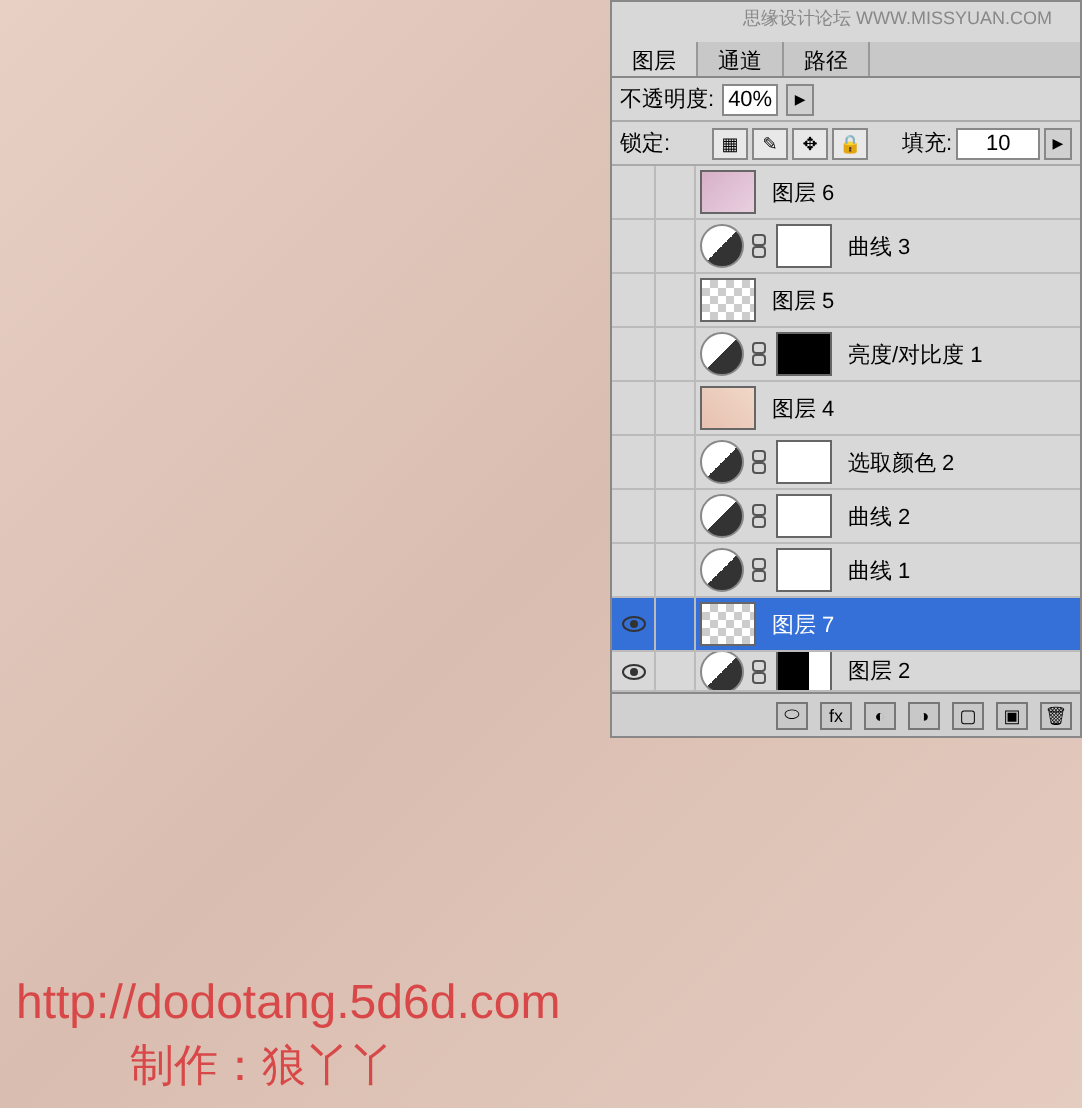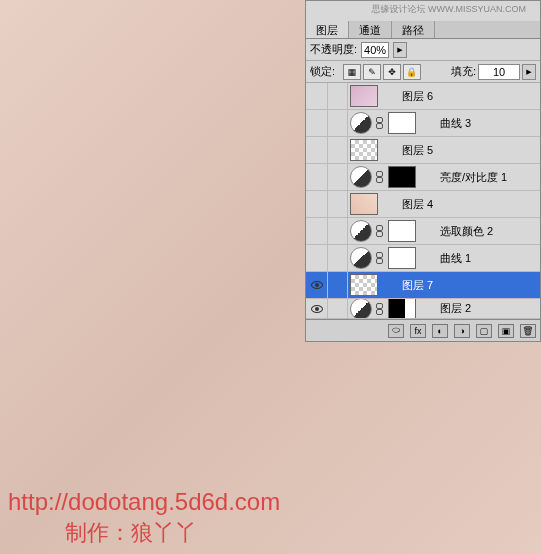--- a/index.html
+++ b/index.html
@@ -17,21 +17,21 @@
     .tab.active { background: #d8d8d8; }
     .watermark { position: absolute; top: 2px; right: 14px; font-size: 9px; color: #888; }
     
     .toolbar1 { display: flex; align-items: center; background: #d8d8d8; border-bottom: 1px solid #aaa; padding: 2px 4px; height: 22px; gap: 4px; }
     .blend-select { flex: 1; height: 18px; font-size: 11px; background: #fff; border: 1px solid #888; display: flex; align-items: center; padding: 0 4px; justify-content: space-between; }
     .opacity-label { font-size: 11px; }
     .opacity-input { width: 28px; height: 16px; font-size: 11px; border: 1px solid #888; background: #fff; padding: 0 2px; }
     .arrow-btn { width: 14px; height: 16px; border: 1px solid #888; background: #d0d0d0; font-size: 7px; display: flex; align-items: center; justify-content: center; }
     
     .toolbar2 { display: flex; align-items: center; background: #d8d8d8; border-bottom: 1px solid #aaa; padding: 2px 4px; height: 22px; gap: 2px; }
-    .lock-label { margin-right: 6px; }
+    .lock-label { margin-right: 19px; }
     .lock-btn { width: 18px; height: 16px; border: 1px solid #888; background: #e8e8e8; font-size: 9px; display: flex; align-items: center; justify-content: center; }
     .fill-label { margin-left: auto; }
     .fill-input { width: 42px; height: 16px; font-size: 11px; border: 1px solid #888; background: #fff; padding: 0 14px; }
     
     .layer-list { background: #d8d8d8; max-height: 290px; overflow-y: auto; }
     .layer-row { display: flex; align-items: center; height: 27px; border-bottom: 1px solid #bbb; background: #d8d8d8; }
     .layer-row.selected { background: #3470d8; color: #fff; }
     .layer-row.partial { background: #d8d8d8; height: 20px; overflow: hidden; }
     
     .vis-cell { width: 22px; height: 100%; border-right: 1px solid #bbb; display: flex; align-items: center; justify-content: center; }
@@ -46,21 +46,21 @@
     .chain-icon::before, .chain-icon::after { content: ""; width: 5px; height: 5px; border: 1px solid #555; border-radius: 2px; }
     
     .thumb { width: 28px; height: 22px; border: 1px solid #666; margin-left: 2px; background: #fff; }
     .thumb.checker { background: repeating-conic-gradient(#ccc 0% 25%, #fff 0% 50%) 0 0/8px 8px; }
     .thumb.img1 { background: linear-gradient(135deg, #d8b0c8, #e8d0e0); }
     .thumb.img2 { background: linear-gradient(45deg, #e8c0b0, #f0d8c8); }
     .thumb.mask-white { background: #fff; }
     .thumb.mask-black { background: #000; }
     .thumb.mask-part { background: linear-gradient(90deg, #000 60%, #fff 60%); }
     
-    .layer-name { margin-left: 24px; font-size: 11px; }
+    .layer-name { margin-left: 8px; font-size: 11px; }
     
     .bottom-bar { display: flex; align-items: center; justify-content: flex-end; background: #d0d0d0; border-top: 1px solid #888; height: 22px; padding: 0 4px; gap: 6px; }
     .bb-icon { width: 16px; height: 14px; border: 1px solid #777; background: #c8c8c8; font-size: 9px; display: flex; align-items: center; justify-content: center; }
     .dropdown-tri { font-size: 8px; }
   </style>
 </head>
 <body>
 
 <div class="bg-image"></div>
 <div class="url-text">http://dodotang.5d6d.com</div>
@@ -133,20 +133,28 @@
       <div class="chain-icon"></div>
       <div class="thumb mask-white"></div>
       <span class="layer-name">选取颜色 2</span>
     </div>
     <div class="layer-row">
       <div class="vis-cell"></div>
       <div class="link-cell"></div>
       <div class="adj-icon"></div>
       <div class="chain-icon"></div>
       <div class="thumb mask-white"></div>
+      <span class="layer-name">曲线 2</span>
+    </div>
+    <div class="layer-row">
+      <div class="vis-cell"></div>
+      <div class="link-cell"></div>
+      <div class="adj-icon"></div>
+      <div class="chain-icon"></div>
+      <div class="thumb mask-white"></div>
       <span class="layer-name">曲线 1</span>
     </div>
     <div class="layer-row selected">
       <div class="vis-cell">
           <div class="eye-icon"></div>
         </div>
       <div class="link-cell"></div>
       <div class="thumb checker"></div>
       <span class="layer-name">图层 7</span>
     </div>

